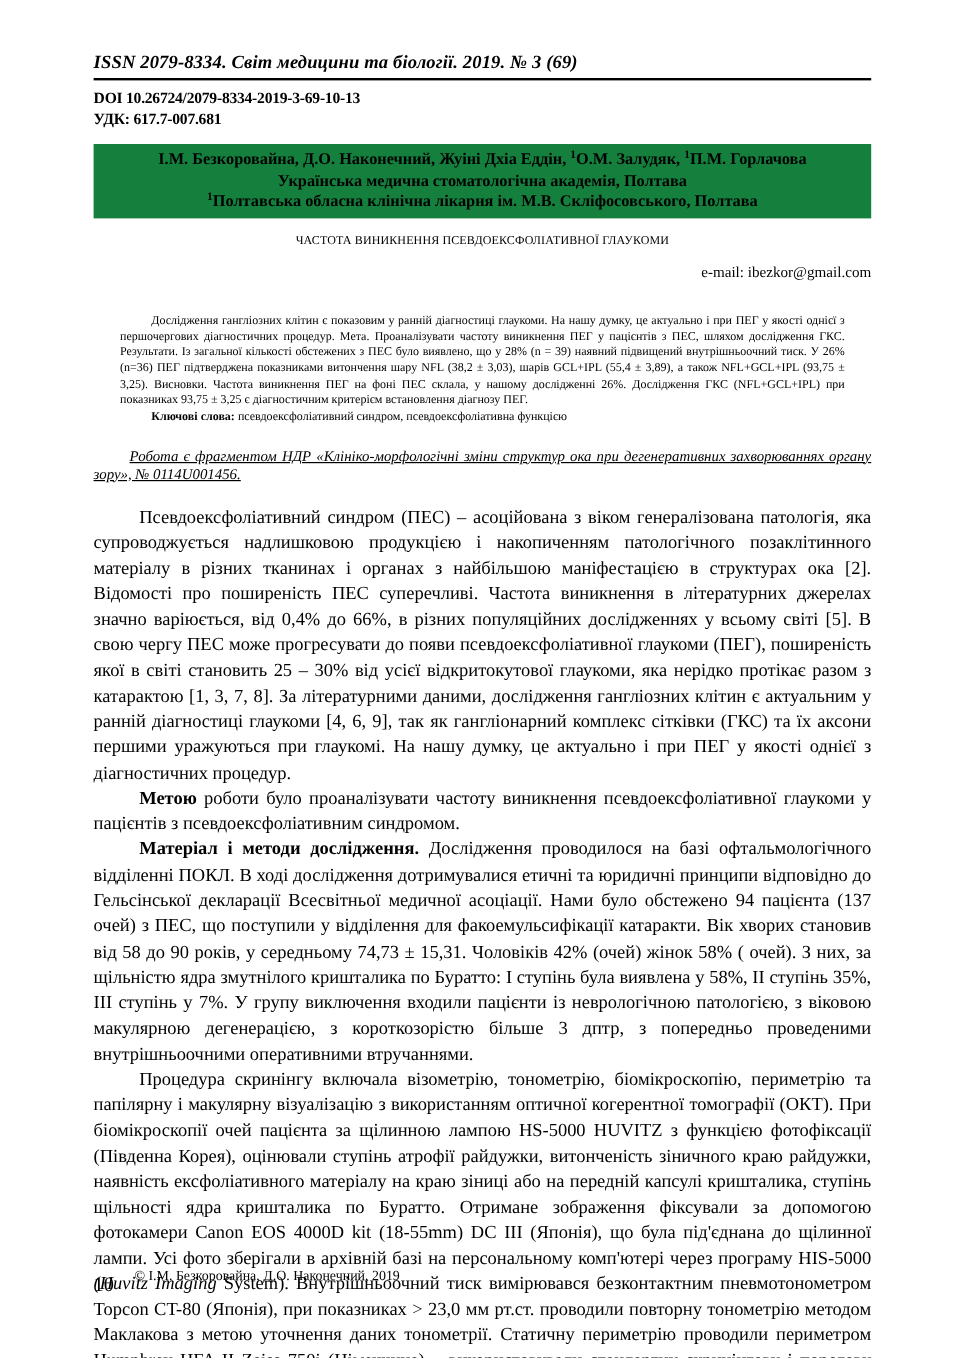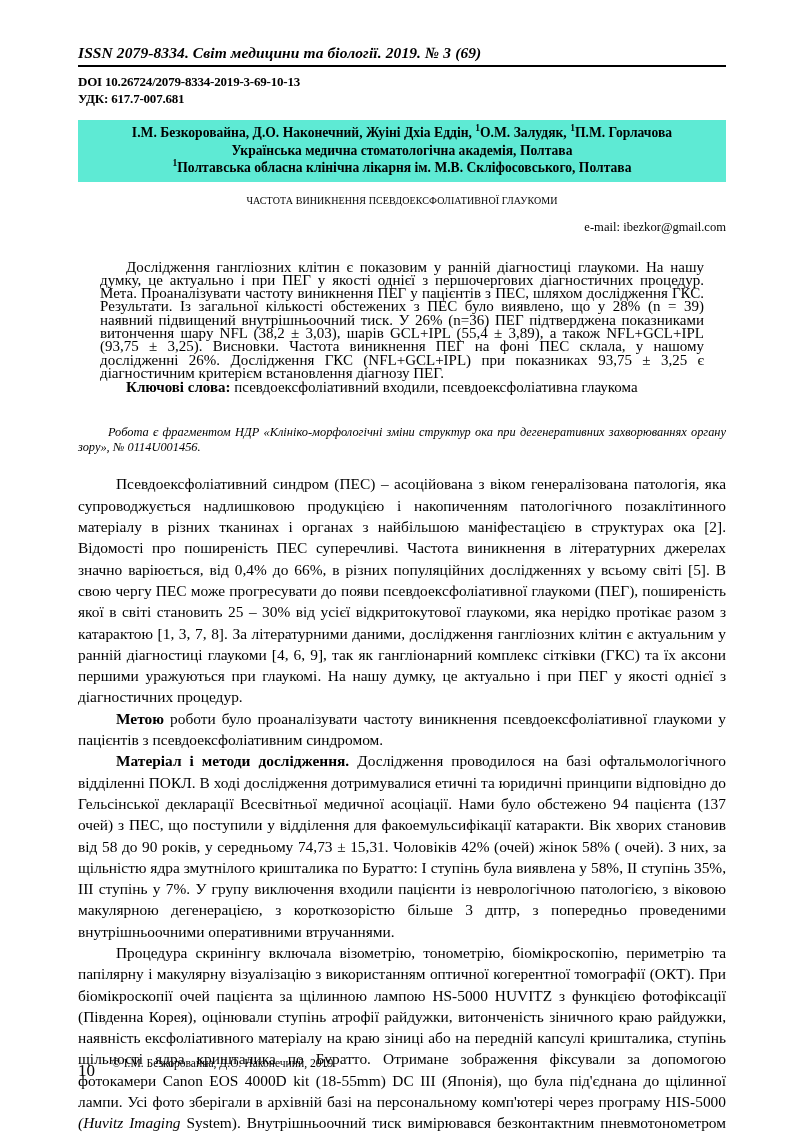--- a/index.html
+++ b/index.html
@@ -48,21 +48,21 @@
   
   .doi-block {
     font-weight: bold;
     font-size: 13px;
     line-height: 16.5px;
     letter-spacing: -0.2px;
   }
 
   
   .authorbox {
-    background: #5eead4;
+    background: #15803d;
     margin-top: 13px;
     padding: 4px 0 5px 0;
     text-align: center;
     font-weight: bold;
     font-size: 13.6px;
     line-height: 17.5px;
   }
   .authorbox sup {
     font-size: 9.5px;
     vertical-align: super;
@@ -81,43 +81,44 @@
   
   .email-line {
     text-align: right;
     font-size: 12.6px;
     margin-top: 14px;
     margin-bottom: 26px;
   }
 
   
   .abstract {
-    font-size: 15px;
+    font-size: 10px;
     line-height: 13.3px;
     text-align: justify;
     margin: 0 22px 0 22px;
   }
   .abstract p {
     margin: 0;
     text-indent: 26px;
   }
   .abstract .kw {
     text-indent: 26px;
     margin-top: 1px;
   }
   .abstract .kw b { font-weight: bold; }
 
   
   .note {
     font-style: italic;
     font-size: 12.4px;
     line-height: 15px;
     text-align: justify;
-    margin: 31px 0 0 0;
+    margin: 18px 0 0 0;
     text-indent: 30px;
+    text-decoration: underline;
   }
 
   
   .body-text {
     font-size: 15.4px;
     line-height: 21.3px;
     text-align: justify;
     margin-top: 18px;
   }
   .body-text p {
@@ -171,21 +172,21 @@
       <div>Українська медична стоматологічна академія, Полтава</div>
       <div><sup>1</sup><span>Полтавська обласна клінічна лікарня ім. М.В. Скліфосовського, Полтава</span></div>
     </div>
 
     <div class="article-title">ЧАСТОТА ВИНИКНЕННЯ ПСЕВДОЕКСФОЛІАТИВНОЇ ГЛАУКОМИ</div>
 
     <div class="email-line">e-mail: ibezkor@gmail.com</div>
 
     <div class="abstract">
       <p>Дослідження гангліозних клітин є показовим у ранній діагностиці глаукоми. На нашу думку, це актуально і при ПЕГ у якості однієї з першочергових діагностичних процедур. Мета. Проаналізувати частоту виникнення ПЕГ у пацієнтів з ПЕС, шляхом дослідження ГКС. Результати. Із загальної  кількості обстежених з ПЕС було виявлено, що у 28% (n = 39) наявний підвищений внутрішньоочний тиск. У 26% (n=36) ПЕГ підтверджена показниками витончення шару  NFL (38,2 ± 3,03), шарів GCL+IPL (55,4 ± 3,89), а також NFL+GCL+IPL (93,75 ± 3,25). Висновки. Частота виникнення ПЕГ на фоні ПЕС склала, у нашому дослідженні 26%. Дослідження ГКС (NFL+GCL+IPL) при показниках 93,75 ± 3,25 є діагностичним критерієм встановлення діагнозу ПЕГ.</p>
-      <p class="kw"><b>Ключові слова:</b><span> псевдоексфоліативний входили, псевдоексфоліативна глаукома</span></p>
+      <p class="kw"><b>Ключові слова:</b><span> псевдоексфоліативний синдром, псевдоексфоліативна функцією</span></p>
     </div>
 
     <div class="note">Робота є фрагментом НДР «Клініко-морфологічні зміни структур ока при дегенеративних захворюваннях органу зору», № 0114U001456.</div>
 
     <div class="body-text">
       <p>Псевдоексфоліативний синдром (ПЕС) – асоційована з віком генералізована патологія, яка супроводжується надлишковою продукцією і накопиченням патологічного позаклітинного матеріалу в різних тканинах і органах з найбільшою маніфестацією в структурах ока [2]. Відомості про поширеність ПЕС суперечливі. Частота виникнення в літературних джерелах значно варіюється, від 0,4% до 66%, в різних популяційних дослідженнях у всьому світі [5]. В свою чергу ПЕС може прогресувати до появи псевдоексфоліативної глаукоми (ПЕГ), поширеність якої в світі становить 25 – 30% від усієї відкритокутової глаукоми, яка нерідко протікає разом з катарактою [1, 3, 7, 8]. За літературними даними, дослідження гангліозних клітин є актуальним у ранній діагностиці глаукоми [4, 6, 9], так як гангліонарний комплекс сітківки (ГКС) та їх аксони першими уражуються при глаукомі. На нашу думку, це актуально і при ПЕГ у якості однієї з діагностичних процедур.</p>
       <p><b>Метою</b><span> роботи було проаналізувати частоту виникнення псевдоексфоліативної глаукоми у пацієнтів з псевдоексфоліативним синдромом.</span></p>
       <p><b>Матеріал і методи дослідження.</b><span> Дослідження проводилося на базі офтальмологічного відділенні ПОКЛ. В ході дослідження дотримувалися етичні та юридичні принципи відповідно до Гельсінської декларації Всесвітньої медичної асоціації. Нами було обстежено 94 пацієнта (137 очей) з ПЕС, що поступили у відділення для факоемульсифікації катаракти. Вік хворих становив від 58 до 90 років, у середньому  74,73 ± 15,31. Чоловіків 42% (очей) жінок 58% ( очей). З них, за щільністю ядра змутнілого кришталика по Буратто: І ступінь була виявлена у 58%, ІІ  ступінь 35%, ІІІ ступінь у 7%. У групу виключення входили пацієнти із неврологічною патологією, з віковою макулярною дегенерацією, з короткозорістю більше 3 дптр, з попередньо проведеними внутрішньоочними оперативними втручаннями.</span></p>
       <p><span>Процедура скринінгу включала візометрію, тонометрію, біомікроскопію, периметрію та папілярну і макулярну візуалізацію з використанням оптичної когерентної томографії (ОКТ). При біомікроскопії очей пацієнта за щілинною лампою HS-5000 HUVITZ з функцією фотофіксації (Південна Корея), оцінювали ступінь атрофії райдужки, витонченість зіничного краю райдужки, наявність ексфоліативного матеріалу на краю зіниці або на передній капсулі кришталика, ступінь щільності ядра кришталика по Буратто. Отримане зображення  фіксували за допомогою фотокамери Canon EOS 4000D kit (18-55mm) DC III (Японія), що була під'єднана до щілинної лампи. Усі фото зберігали в архівній базі на персональному комп'ютері через програму  HIS-5000 </span><i>(Huvitz </i><i>Imaging</i><span> System).  Внутрішньоочний  тиск  вимірювався безконтактним пневмотонометром Topcon CT-80 (Японія), при показниках &gt; 23,0 мм рт.ст. проводили повторну тонометрію методом Маклакова  з метою уточнення даних тонометрії. Статичну периметрію проводили периметром Humphrey HFA II Zeiss 750i (Німеччина) – використовували стандартну скринінгову і порогову програму для дослідження центральної</span></p>
     </div>

